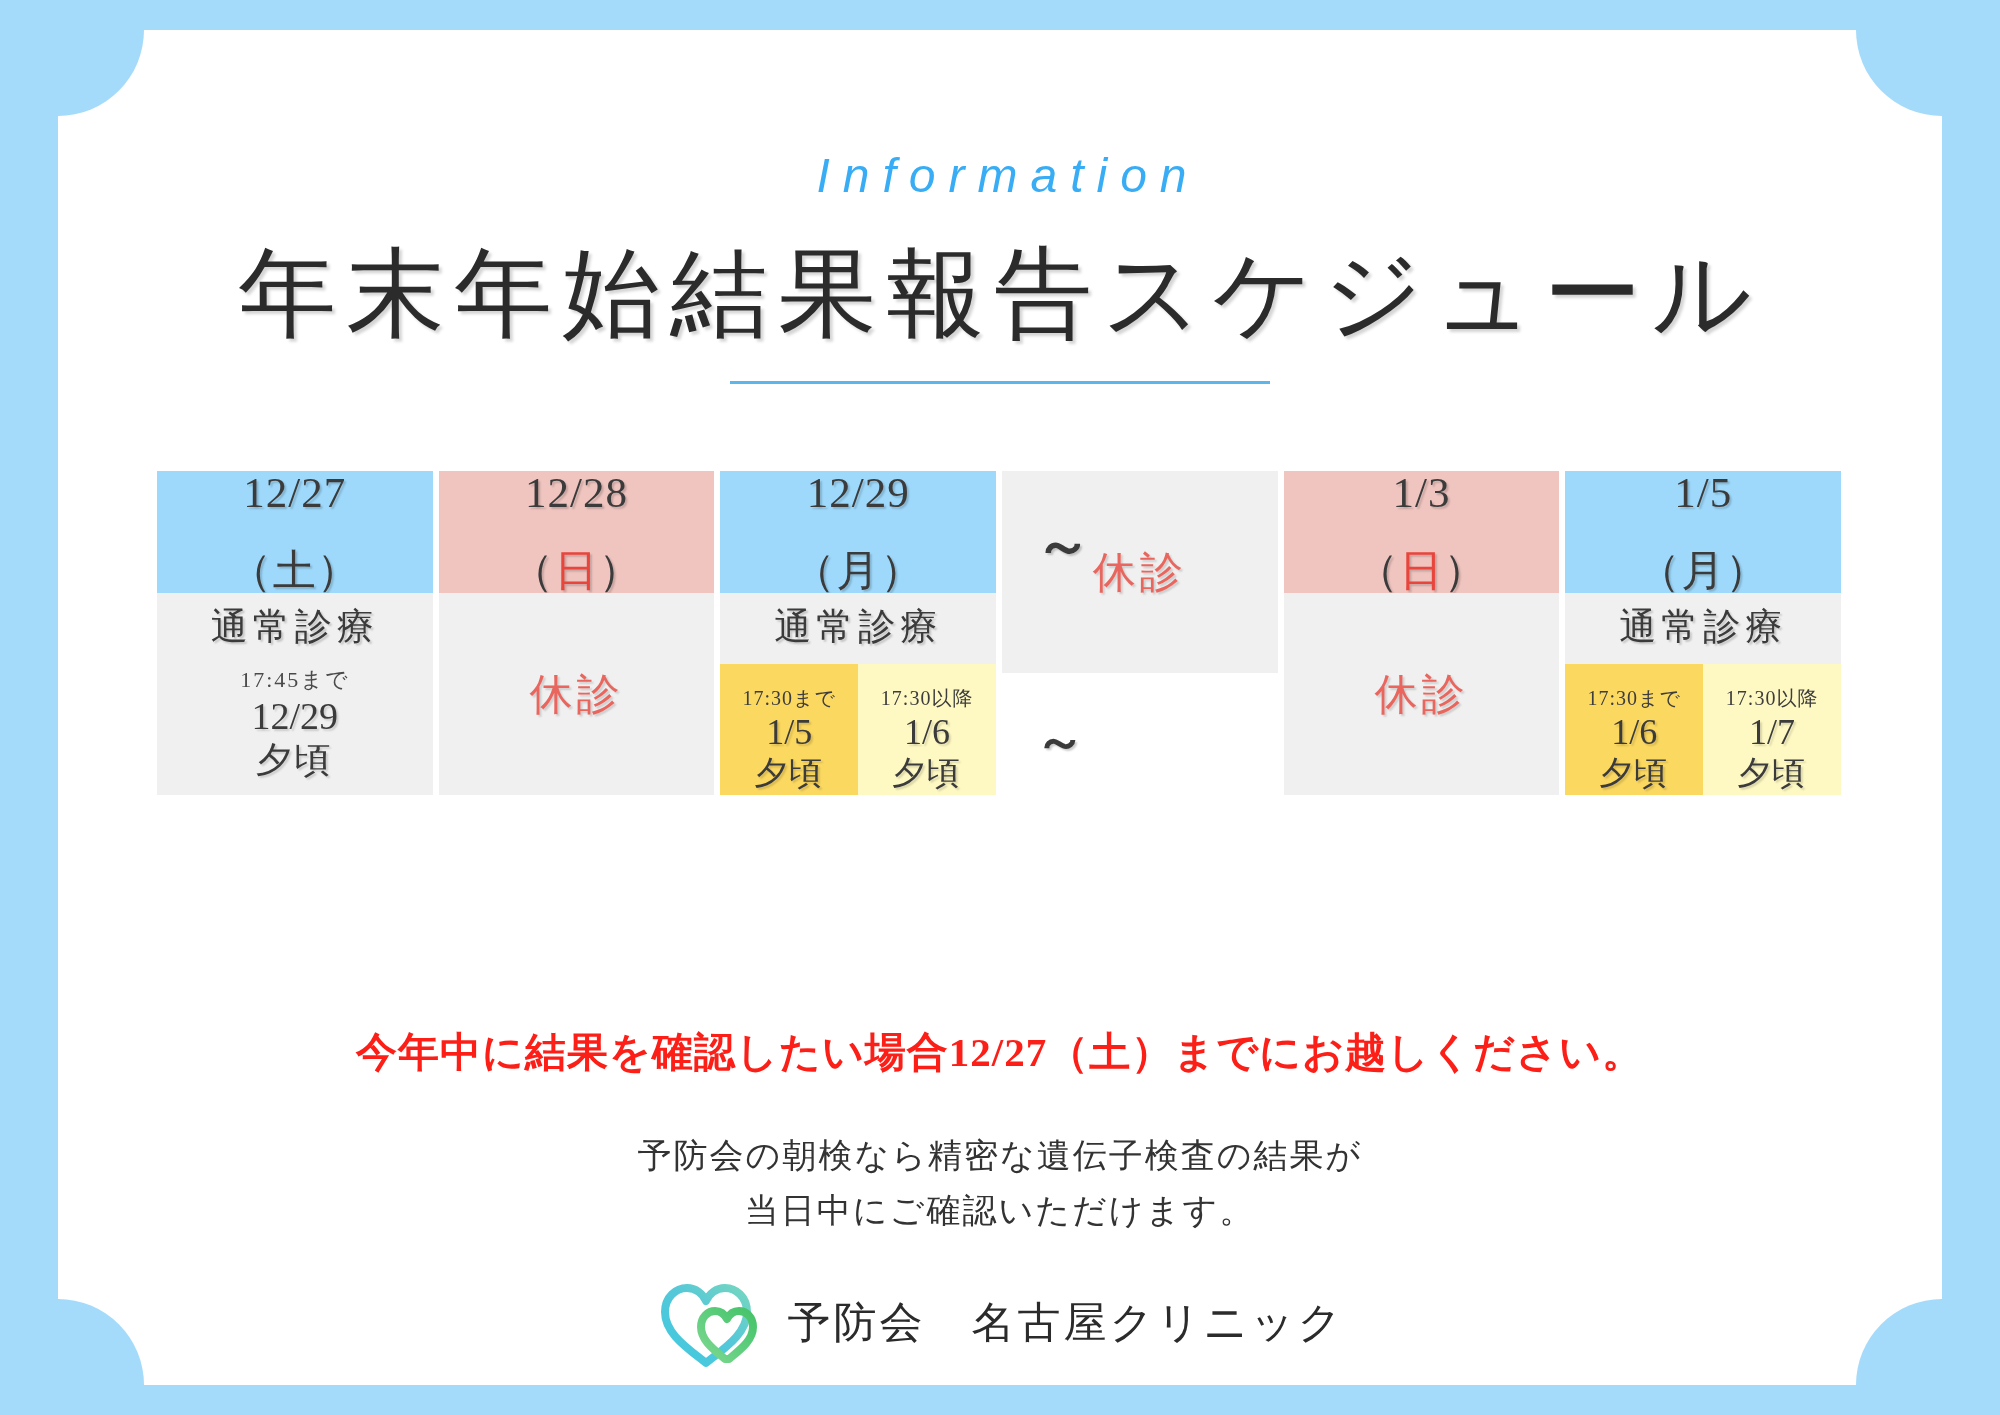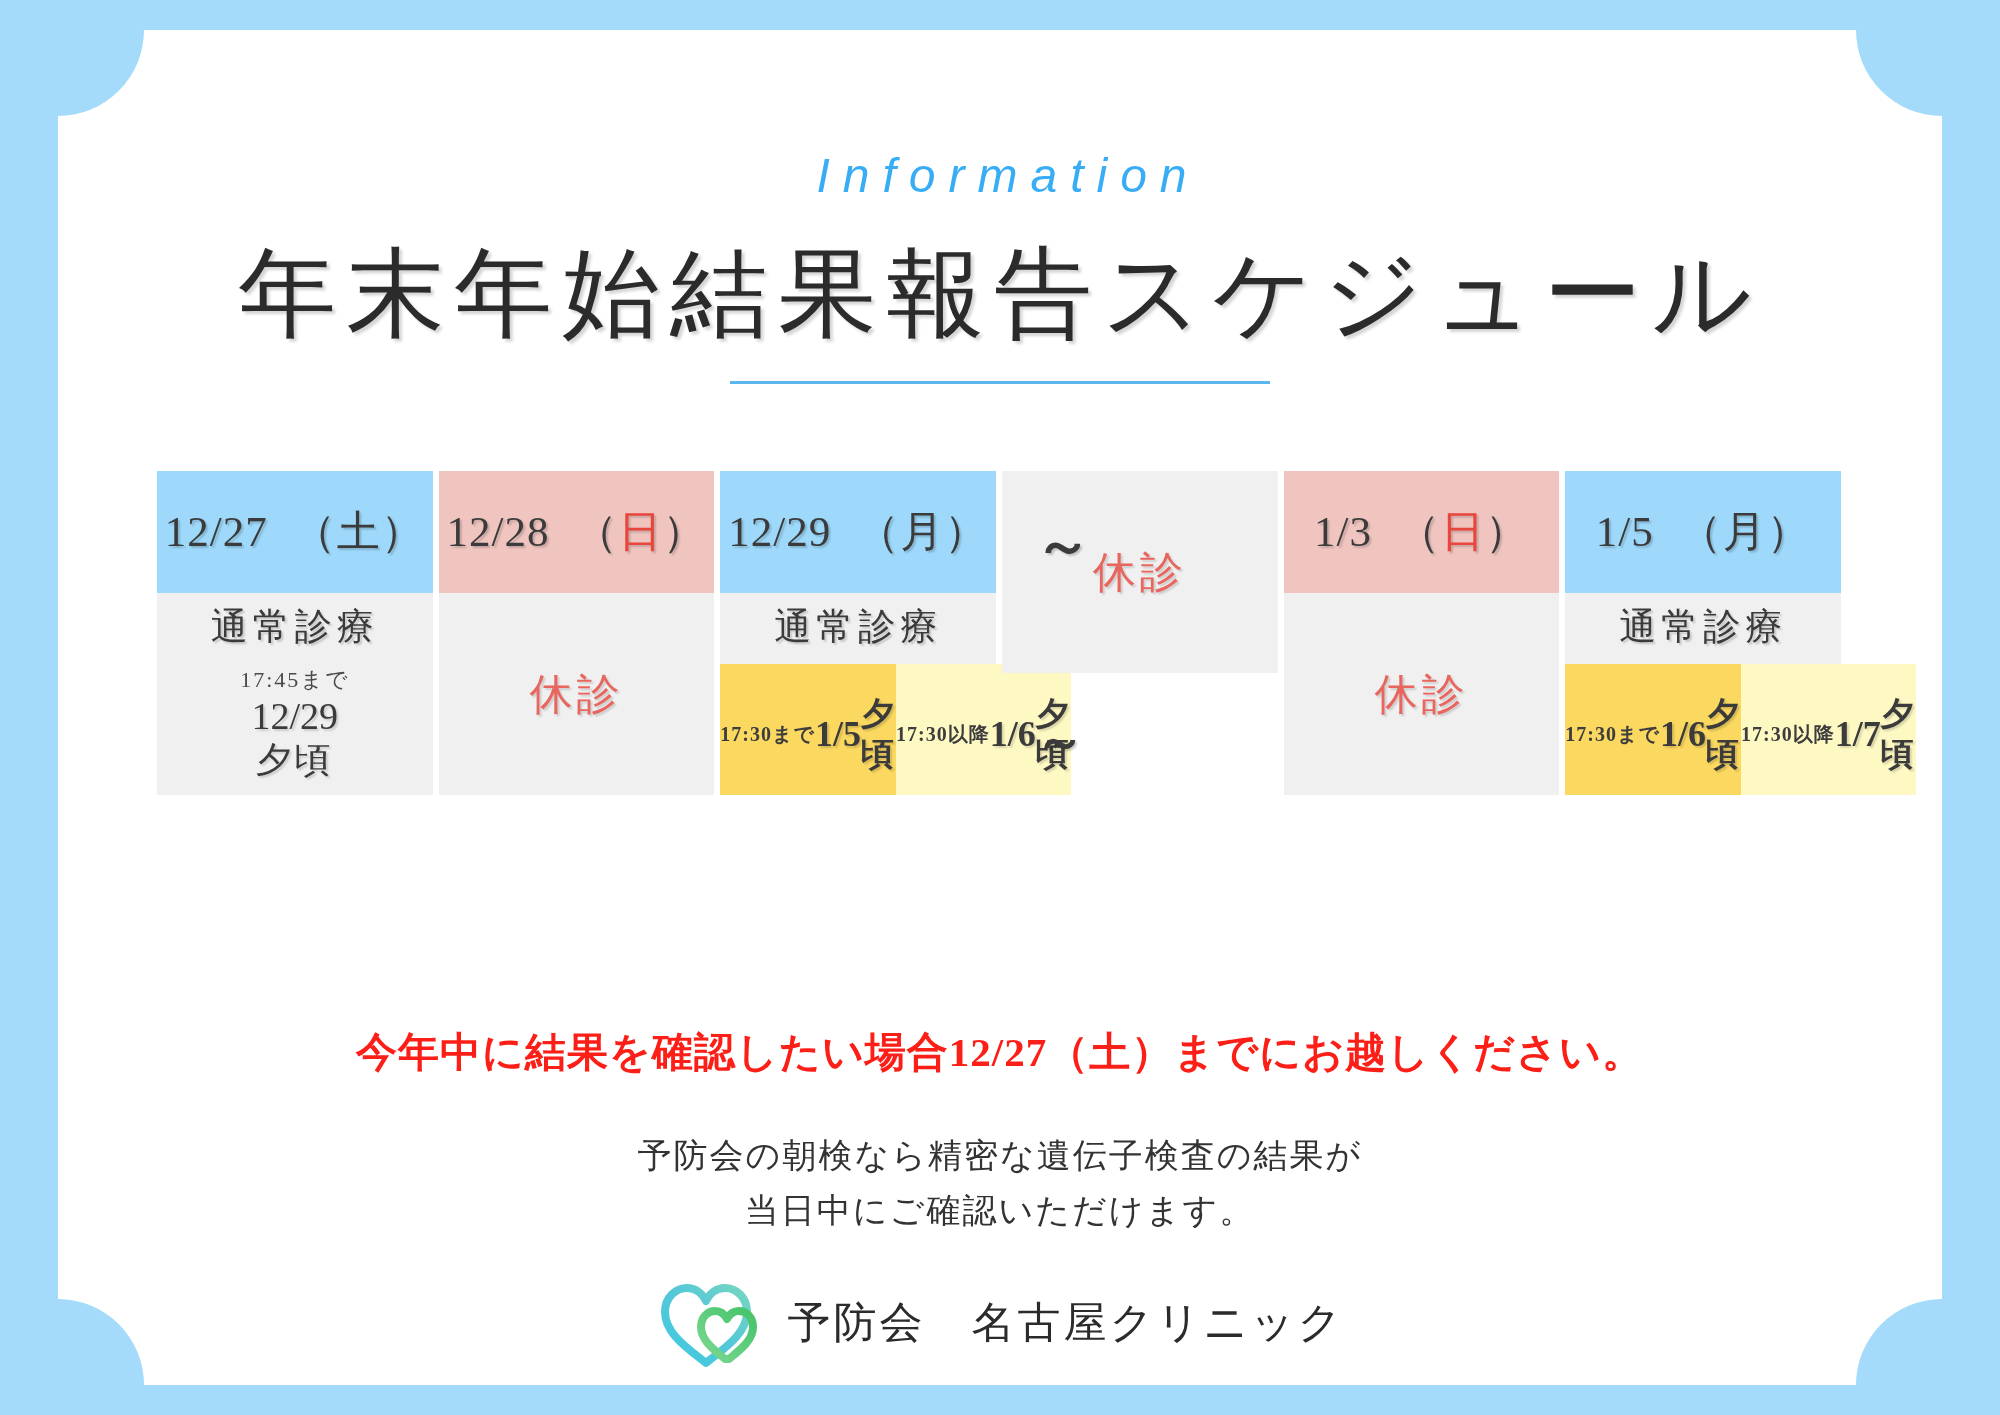--- a/index.html
+++ b/index.html
@@ -84,21 +84,21 @@
   }
   .schedule-col {
     flex: 1 1 0;
     display: flex;
     flex-direction: column;
     position: relative;
   }
   .col-date {
     height: 122px;
     display: flex;
-    flex-direction: row;
+    flex-direction: column;
     align-items: center;
     justify-content: center;
     font-size: 43px;
     line-height: 1.22;
     color: #3b3b3b;
     text-shadow: 2px 2px 2px rgba(0,0,0,0.18);
     letter-spacing: 1px;
     gap: 25px;
   }
   .col-date.tone-blue { background: #9ed9fb; }
@@ -166,26 +166,25 @@
     position: absolute;
     left: 0;
     right: 0;
     bottom: 0;
     height: 131px;
     display: flex;
   }
   .split-cell {
     flex: 1 1 0;
     display: flex;
-    flex-direction: row;
+    flex-direction: column;
     align-items: center;
     justify-content: flex-start;
-    padding-top: 10px;
+    padding-top: 22px;
     box-sizing: border-box;
-    font-weight: bold;
   }
   .split-cell.tone-yellow { background: #fbd860; }
   .split-cell.tone-lightblue { background: #fef9c3; }
   .split-cell .sc-time {
     font-size: 20px;
     letter-spacing: 1px;
     color: #3d3d3d;
     line-height: 1.25;
     white-space: nowrap;
   }

